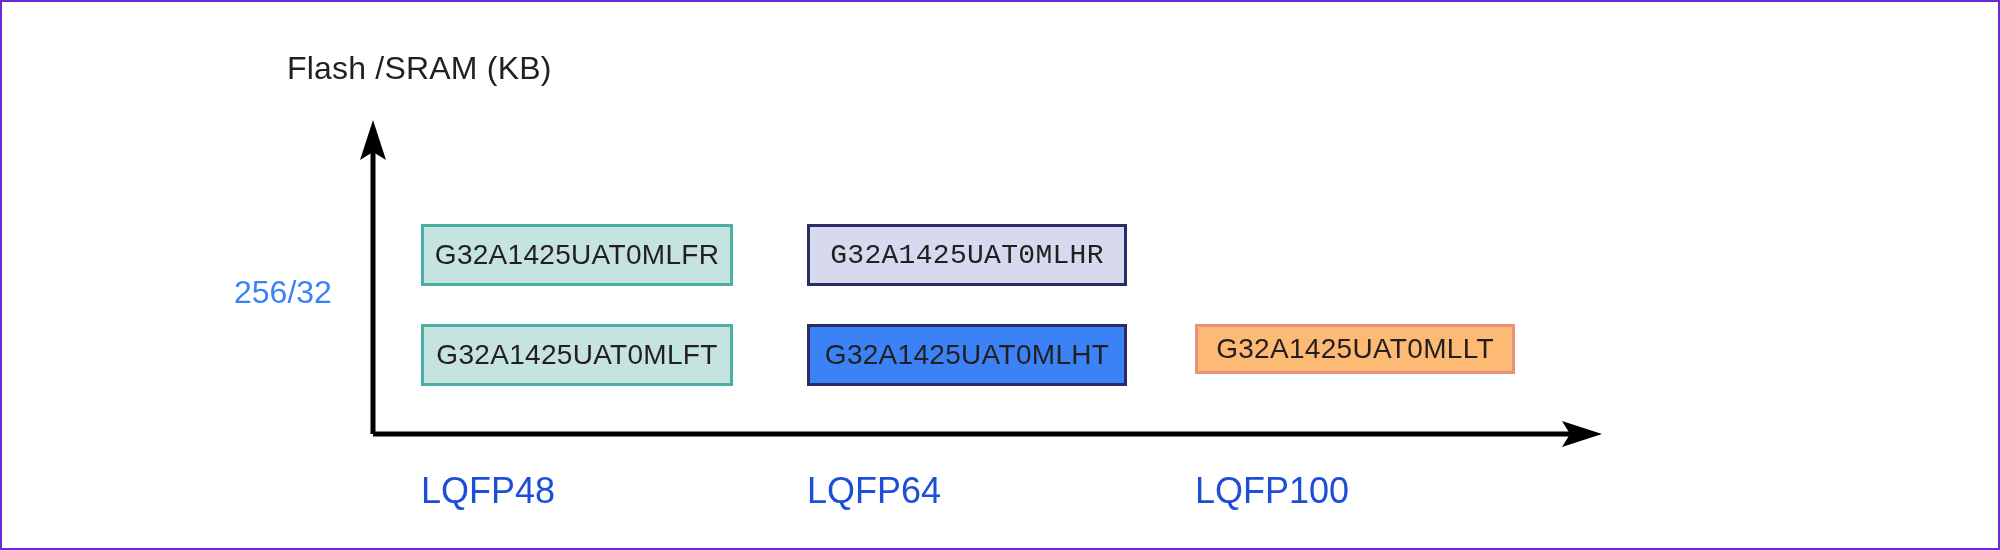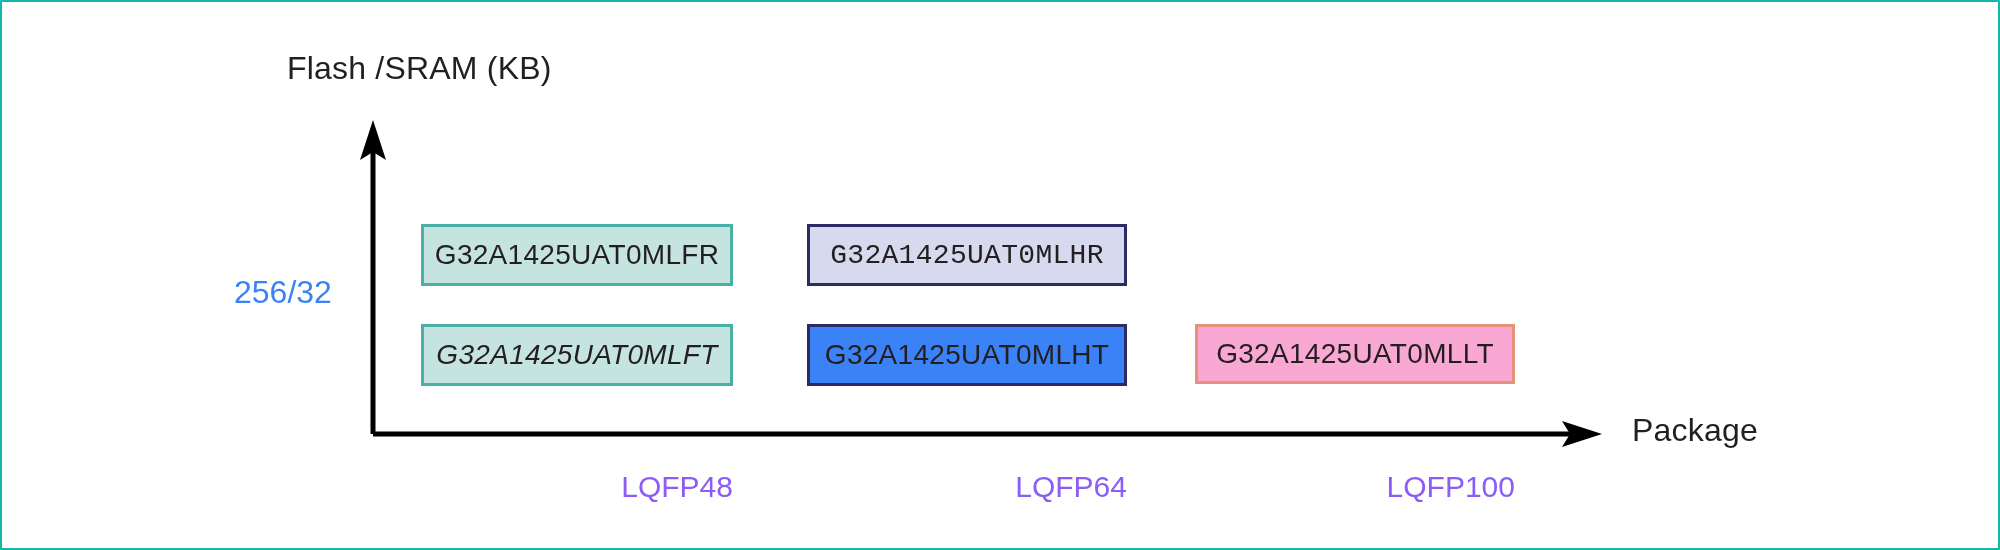--- a/index.html
+++ b/index.html
@@ -9,21 +9,21 @@
   }
   body {
     font-family: "Liberation Sans", sans-serif;
   }
   #canvas {
     position: relative;
     width: 2000px;
     height: 550px;
     background: #ffffff;
     box-sizing: border-box;
-    border: 2px solid #14b8a6;
+    border: 2px solid #6d28d9;
     overflow: hidden;
   }
 
   
   .y-axis-title {
     position: absolute;
     left: 285px;
     top: 48px;
     font-size: 32px;
     color: #231f20;
@@ -73,23 +73,23 @@
     justify-content: center;
     font-size: 28px;
     color: #231f20;
     letter-spacing: 0.3px;
     white-space: nowrap;
   }
 
   
   .x-cat {
     position: absolute;
-    font-size: 30px;
-    color: #8b5cf6;
-    text-align: right;
+    font-size: 36px;
+    color: #1d4ed8;
+    text-align: left;
     white-space: nowrap;
   }
 </style>
 </head>
 <body>
 
 <div id="canvas">
 
   <div class="y-axis-title">Flash /SRAM (KB)</div>
 
@@ -103,37 +103,36 @@
 
     <polygon points="1600,432 1560,445 1568,432 1560,419" fill="#000000"></polygon>
   </svg>
 
   <div class="y-tick">256/32</div>
 
   <div class="part-box" style="left:419px; top:222px; width:312px; height:62px; background:#c5e3df; border-color:#4aafa5;">
     <span>G32A1425UAT0MLFR</span>
   </div>
 
-  <div class="part-box" style="left:419px; top:322px; width:312px; height:62px; background:#c5e3df; border-color:#4aafa5;font-style:italic;">
+  <div class="part-box" style="left:419px; top:322px; width:312px; height:62px; background:#c5e3df; border-color:#4aafa5;">
     <span>G32A1425UAT0MLFT</span>
   </div>
 
   <div class="part-box" style="left:805px; top:222px; width:320px; height:62px; background:#d7d9ee; border-color:#2b2c66;font-family:Liberation Mono, monospace;">
     <span>G32A1425UAT0MLHR</span>
   </div>
 
   <div class="part-box" style="left:805px; top:322px; width:320px; height:62px; background:#3b82f6; border-color:#2b2c66;">
     <span>G32A1425UAT0MLHT</span>
   </div>
 
-  <div class="part-box" style="left:1193px; top:322px; width:320px; height:60px; background:#f9a8d4; border-color:#e8907a;">
+  <div class="part-box" style="left:1193px; top:322px; width:320px; height:50px; background:#fdba74; border-color:#e8907a;">
     <span>G32A1425UAT0MLLT</span>
   </div>
 
   <div class="x-cat" style="left:419px; top:468px; width:312px;">LQFP48</div>
 
   <div class="x-cat" style="left:805px; top:468px; width:320px;">LQFP64</div>
 
   <div class="x-cat" style="left:1193px; top:468px; width:320px;">LQFP100</div>
 
-  <div class="x-axis-title">Package</div>
 
 </div>
 
 </body></html>

